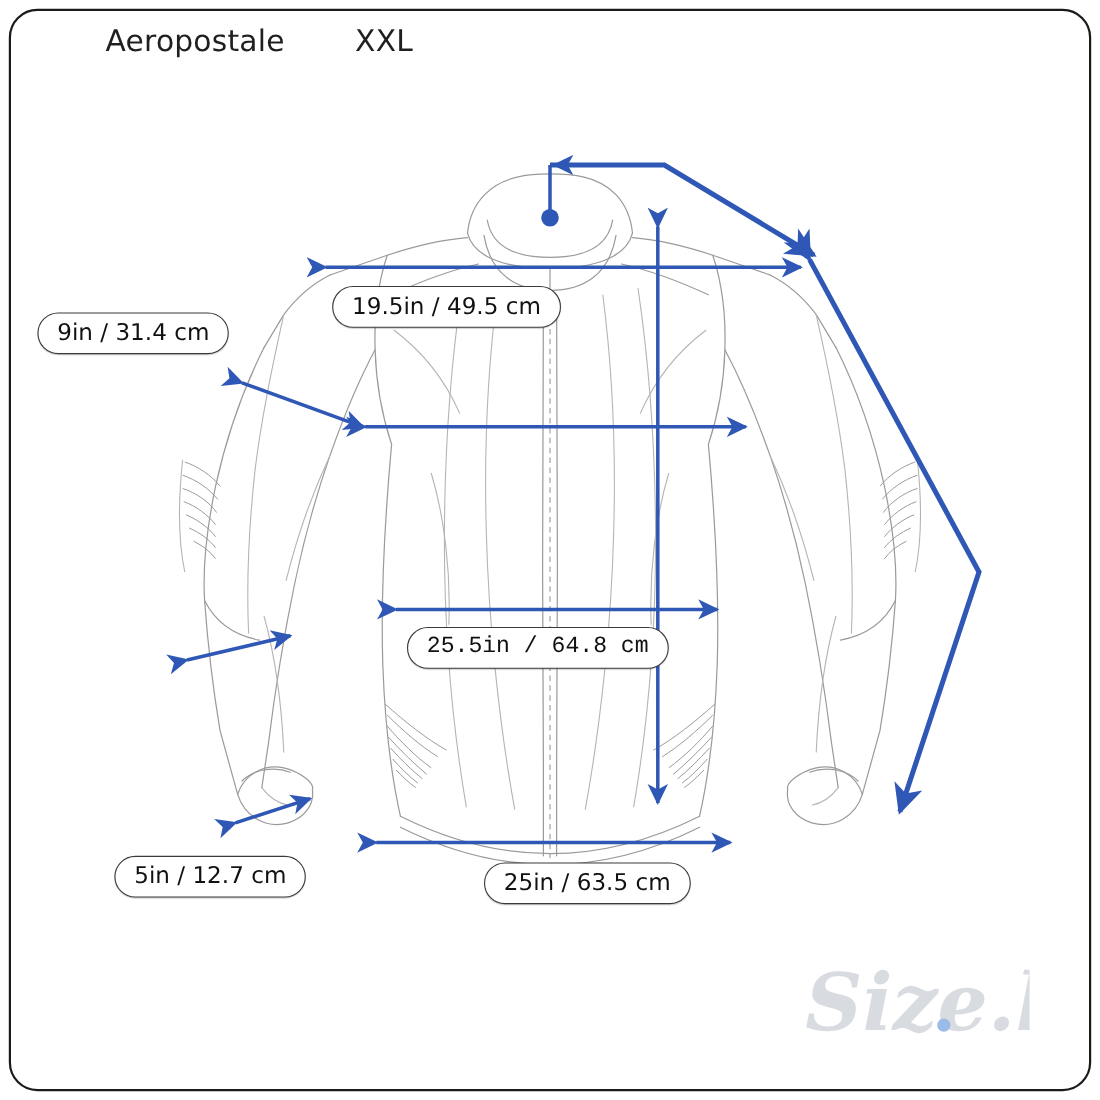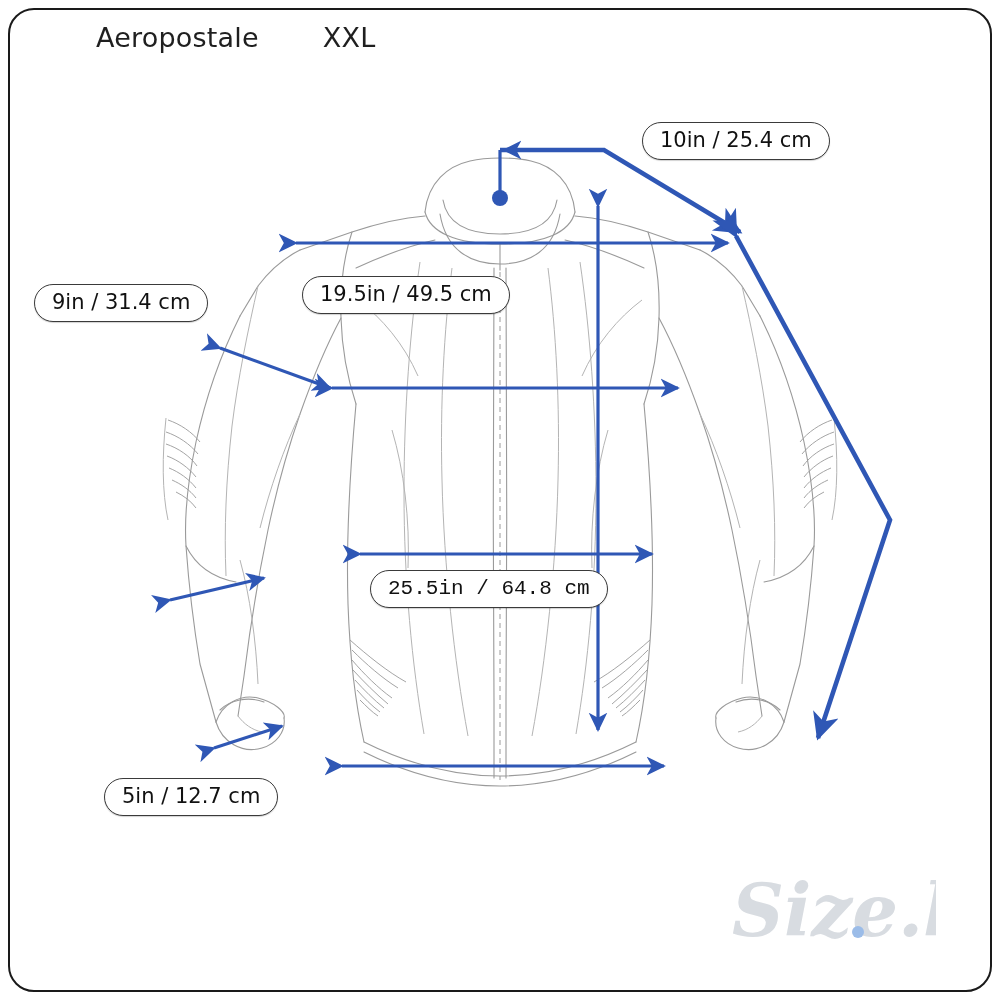--- a/index.html
+++ b/index.html
@@ -272,34 +272,34 @@
 
     <g>
       <path class="dim-thick" d="M736,236 L890,520 L818,738" marker-start="url(#ah)" marker-end="url(#ah)"></path>
     </g>
 
     <g>
       <path class="dim" d="M342,766 L664,766" marker-start="url(#ah)" marker-end="url(#ah)"></path>
     </g>
   </svg>
 
-  <div class="pill" style="left:642px; top:122px;">10in / 25.4 cm</div>
-
-  <div class="pill" style="left:302px; top:276px;">19.5in / 49.5 cm</div>
+
+  <div class="pill" style="left:302px; top:260px;">19.5in / 49.5 cm</div>
 
 
   <div class="pill" style="left:34px; top:284px;">9in / 31.4 cm</div>
 
 
 
 
   <div class="pill" style="left:370px; top:570px;font-family:Liberation Mono, monospace;">25.5in / 64.8 cm</div>
 
   <div class="pill" style="left:104px; top:762px;margin-top:16px;">5in / 12.7 cm</div>
 
+  <div class="pill" style="left:440px; top:784px;">25in / 63.5 cm</div>
 
   <svg id="watermark" viewBox="0 0 210 96">
     <g>
       <text x="6" y="72" font-family="DejaVu Serif, serif" font-size="72" font-style="italic" font-weight="bold" fill="#d8dce1">Size.ly</text>
       <circle cx="132" cy="68" r="6" fill="#9bbce8"></circle>
     </g>
   </svg>
 
 </div>
 

